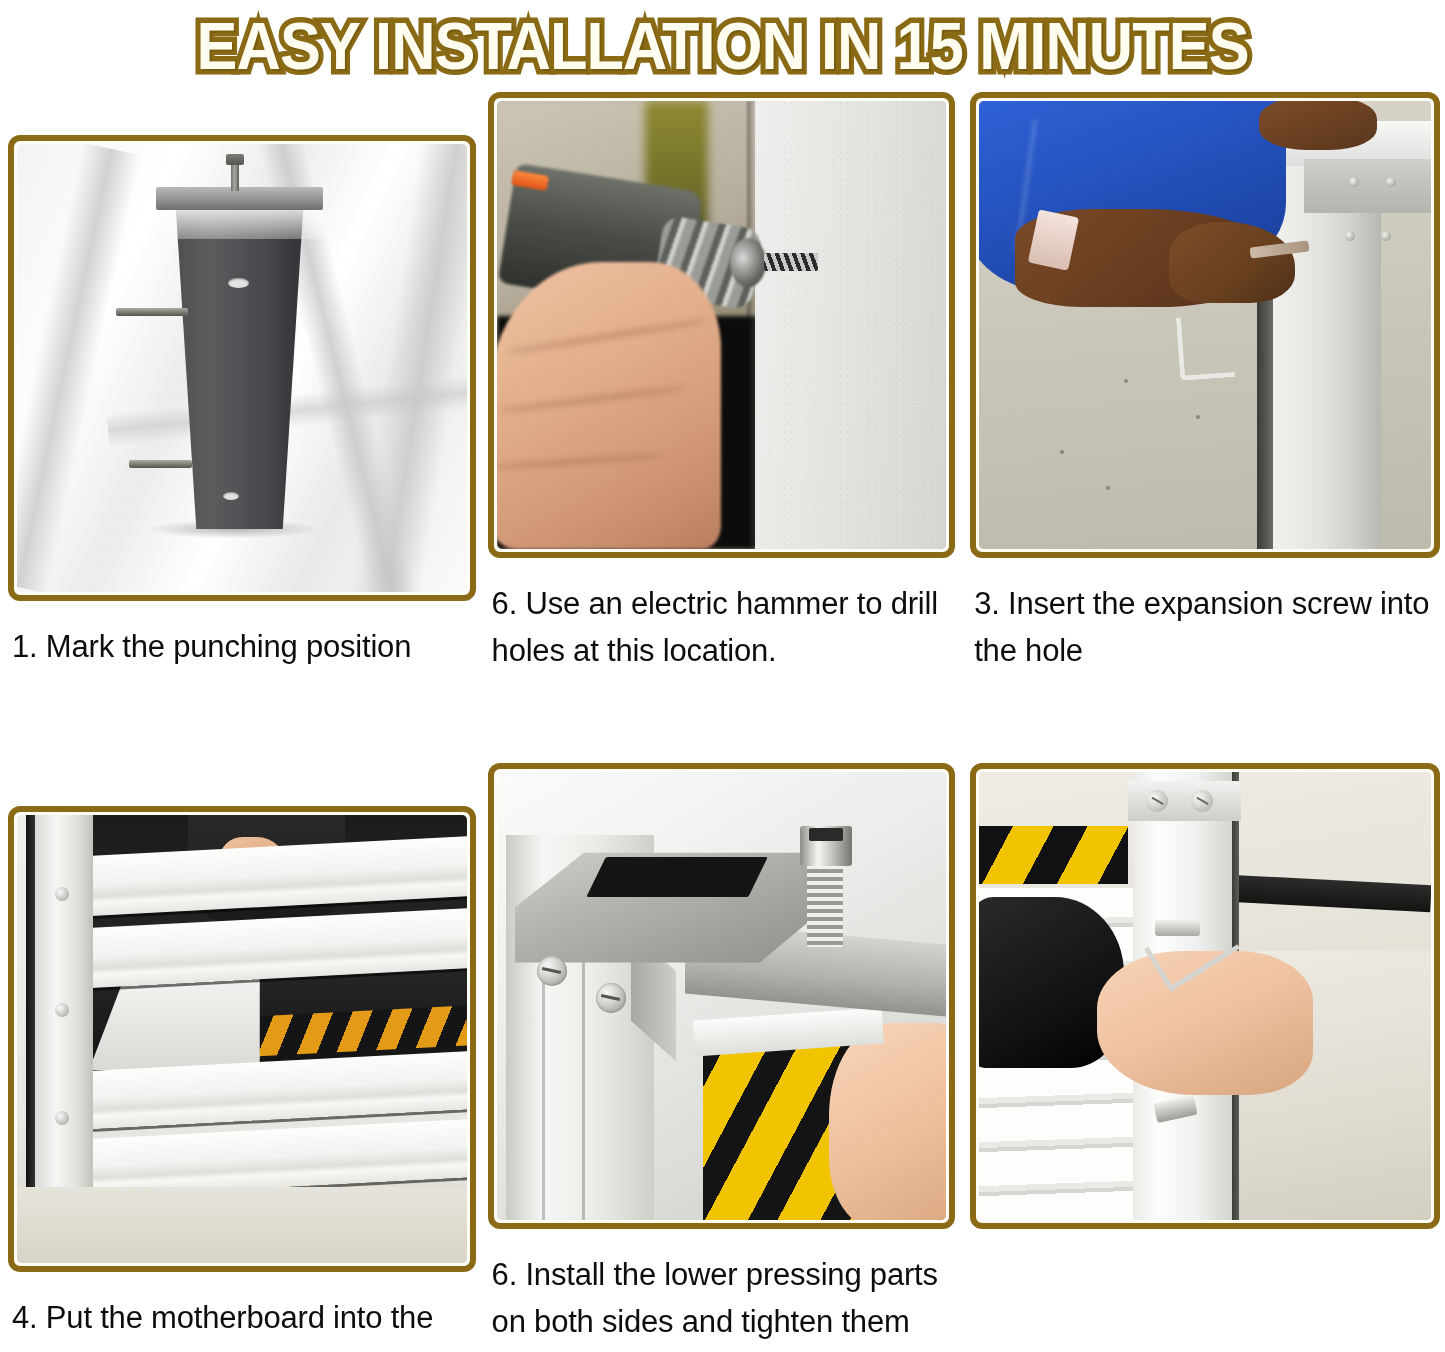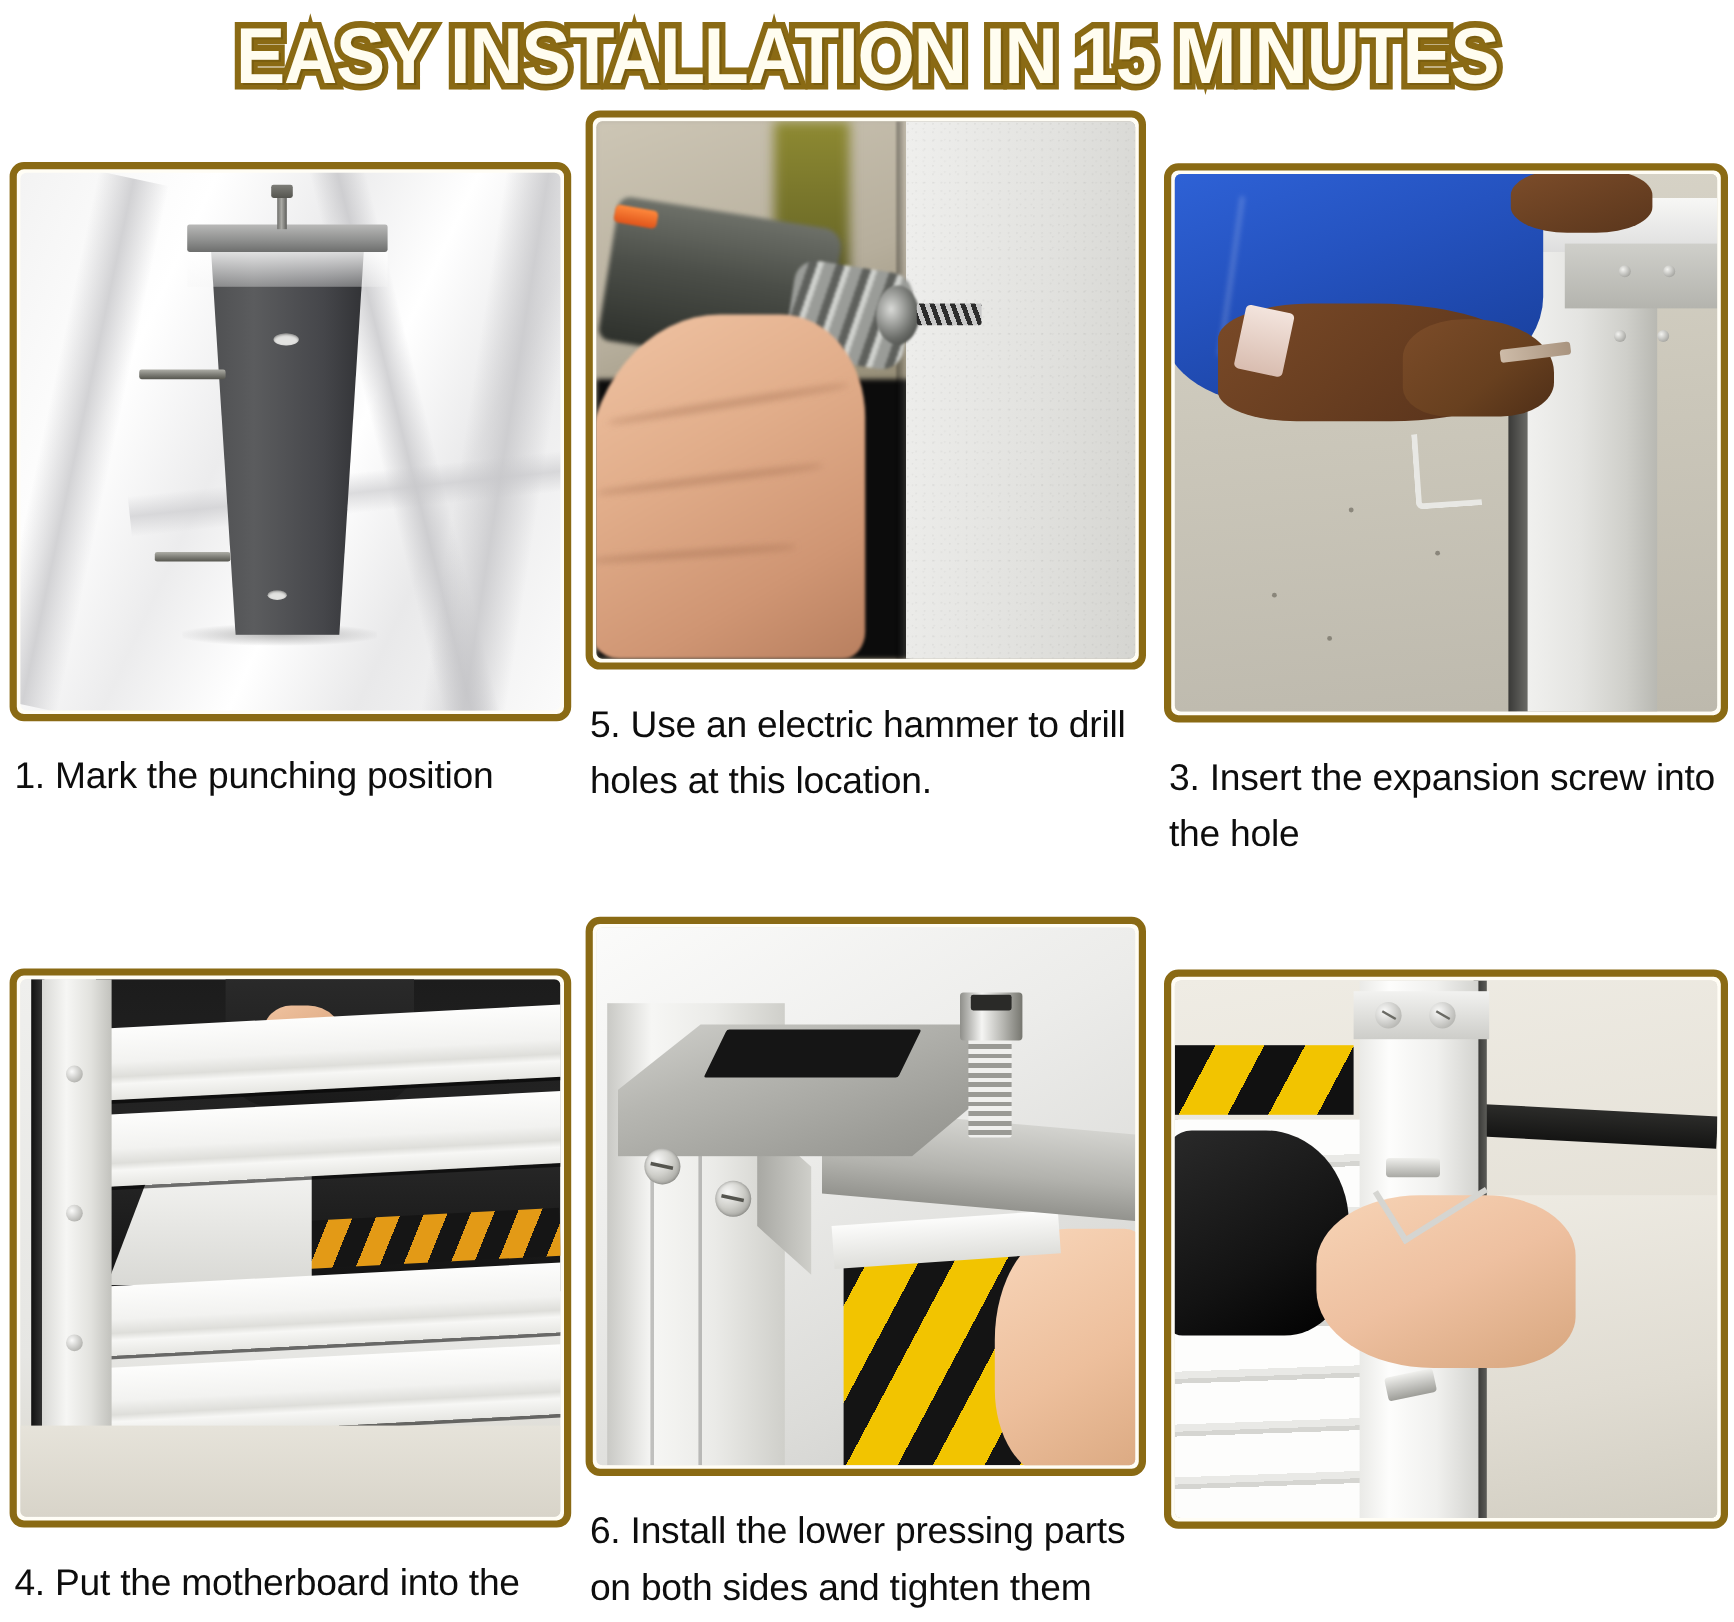--- a/index.html
+++ b/index.html
@@ -48,21 +48,21 @@
   .row {
     display: flex;
     width: 1445px;
   }
   .cell {
     width: 481.6px;
     box-sizing: border-box;
   }
   .cell.c1 { padding: 0 6px 0 8px; margin-top: 43px; }
   .cell.c2 { padding: 0 8px 0 6px; }
-  .cell.c3 { padding: 0 5px 0 7px; margin-top: 44px; }
+  .cell.c3 { padding: 0 5px 0 7px; }
 
   .photo-frame {
     border: 6px solid #8a6a14;
     border-radius: 12px;
     background: #fffdf5;
     padding: 3px;
     box-sizing: border-box;
     height: 466px;
     overflow: hidden;
   }
@@ -493,21 +493,21 @@
           <div class="trigger"></div>
           <div class="drill-chuck"></div>
           <div class="drill-nose"></div>
           <div class="bit"></div>
           <div class="hand"></div>
           <div class="finger1"></div>
           <div class="finger2"></div>
           <div class="finger3"></div>
         </div>
       </div>
-      <div class="caption">5. Use an electric hammer to drill holes at this location.</div>
+      <div class="caption">6. Use an electric hammer to drill holes at this location.</div>
     </div>
 
     <div class="cell c3">
       <div class="photo-frame">
         <div class="photo p3">
           <div class="floor"></div>
           <div class="speck" style="left:32%;top:62%"></div>
           <div class="speck" style="left:18%;top:78%"></div>
           <div class="speck" style="left:48%;top:70%"></div>
           <div class="speck" style="left:28%;top:86%"></div>

